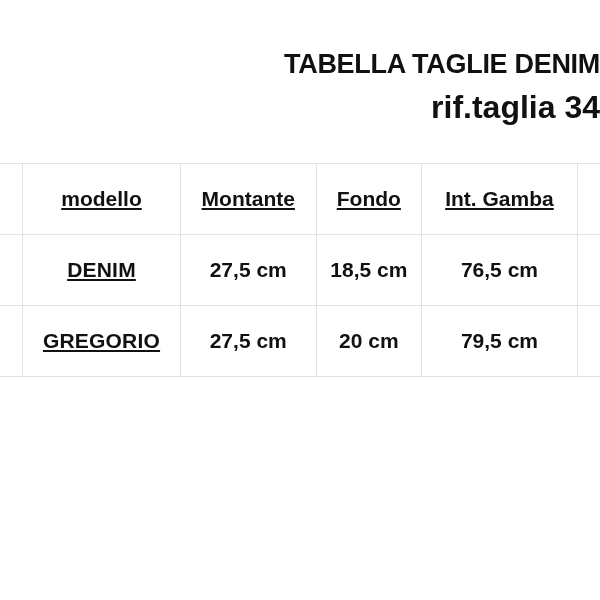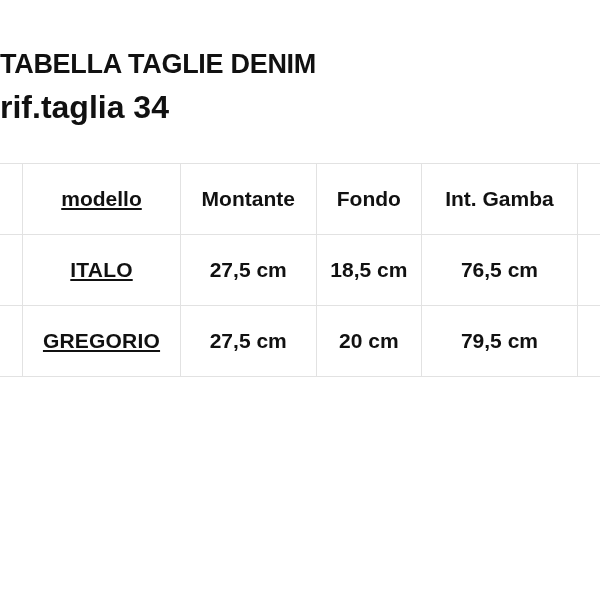--- a/index.html
+++ b/index.html
@@ -14,21 +14,21 @@
     color: #1a1a1a;
     overflow: hidden;
   }
   .page {
     width: 600px;
     height: 444px;
     position: relative;
     box-sizing: border-box;
     display: flex;
     flex-direction: column;
-    align-items: flex-start;
+    align-items: flex-end;
   }
   .title {
     margin-top: 50px;
     font-size: 27px;
     font-weight: bold;
     letter-spacing: -0.3px;
     text-align: center;
     line-height: 1.1;
     color: #111111;
   }
@@ -77,20 +77,21 @@
 
   .head-model {
     color: #5a2b2b;
     font-size: 19px;
     font-weight: bold;
   }
   .head-cell {
     font-size: 20px;
     font-weight: bold;
     color: #111111;
+    text-decoration: underline;
   }
   .model-name {
     font-size: 21px;
     letter-spacing: 0.2px;
   }
 </style>
 </head>
 <body>
 
 <div class="page">
@@ -104,21 +105,21 @@
           <tr>
         <td class="col-edge"></td>
         <td class="col-model head-model">modello</td>
         <td class="col-a head-cell">Montante</td>
         <td class="col-b head-cell">Fondo</td>
         <td class="col-c head-cell">Int. Gamba</td>
         <td class="col-edge"></td>
       </tr>
       <tr>
         <td class="col-edge"></td>
-        <td class="col-model model-name">ITALO</td>
+        <td class="col-model model-name">DENIM</td>
         <td class="col-a">27,5 cm</td>
         <td class="col-b">18,5 cm</td>
         <td class="col-c">76,5 cm</td>
         <td class="col-edge"></td>
       </tr>
       <tr>
         <td class="col-edge"></td>
         <td class="col-model model-name">GREGORIO</td>
         <td class="col-a">27,5 cm</td>
         <td class="col-b">20 cm</td>

